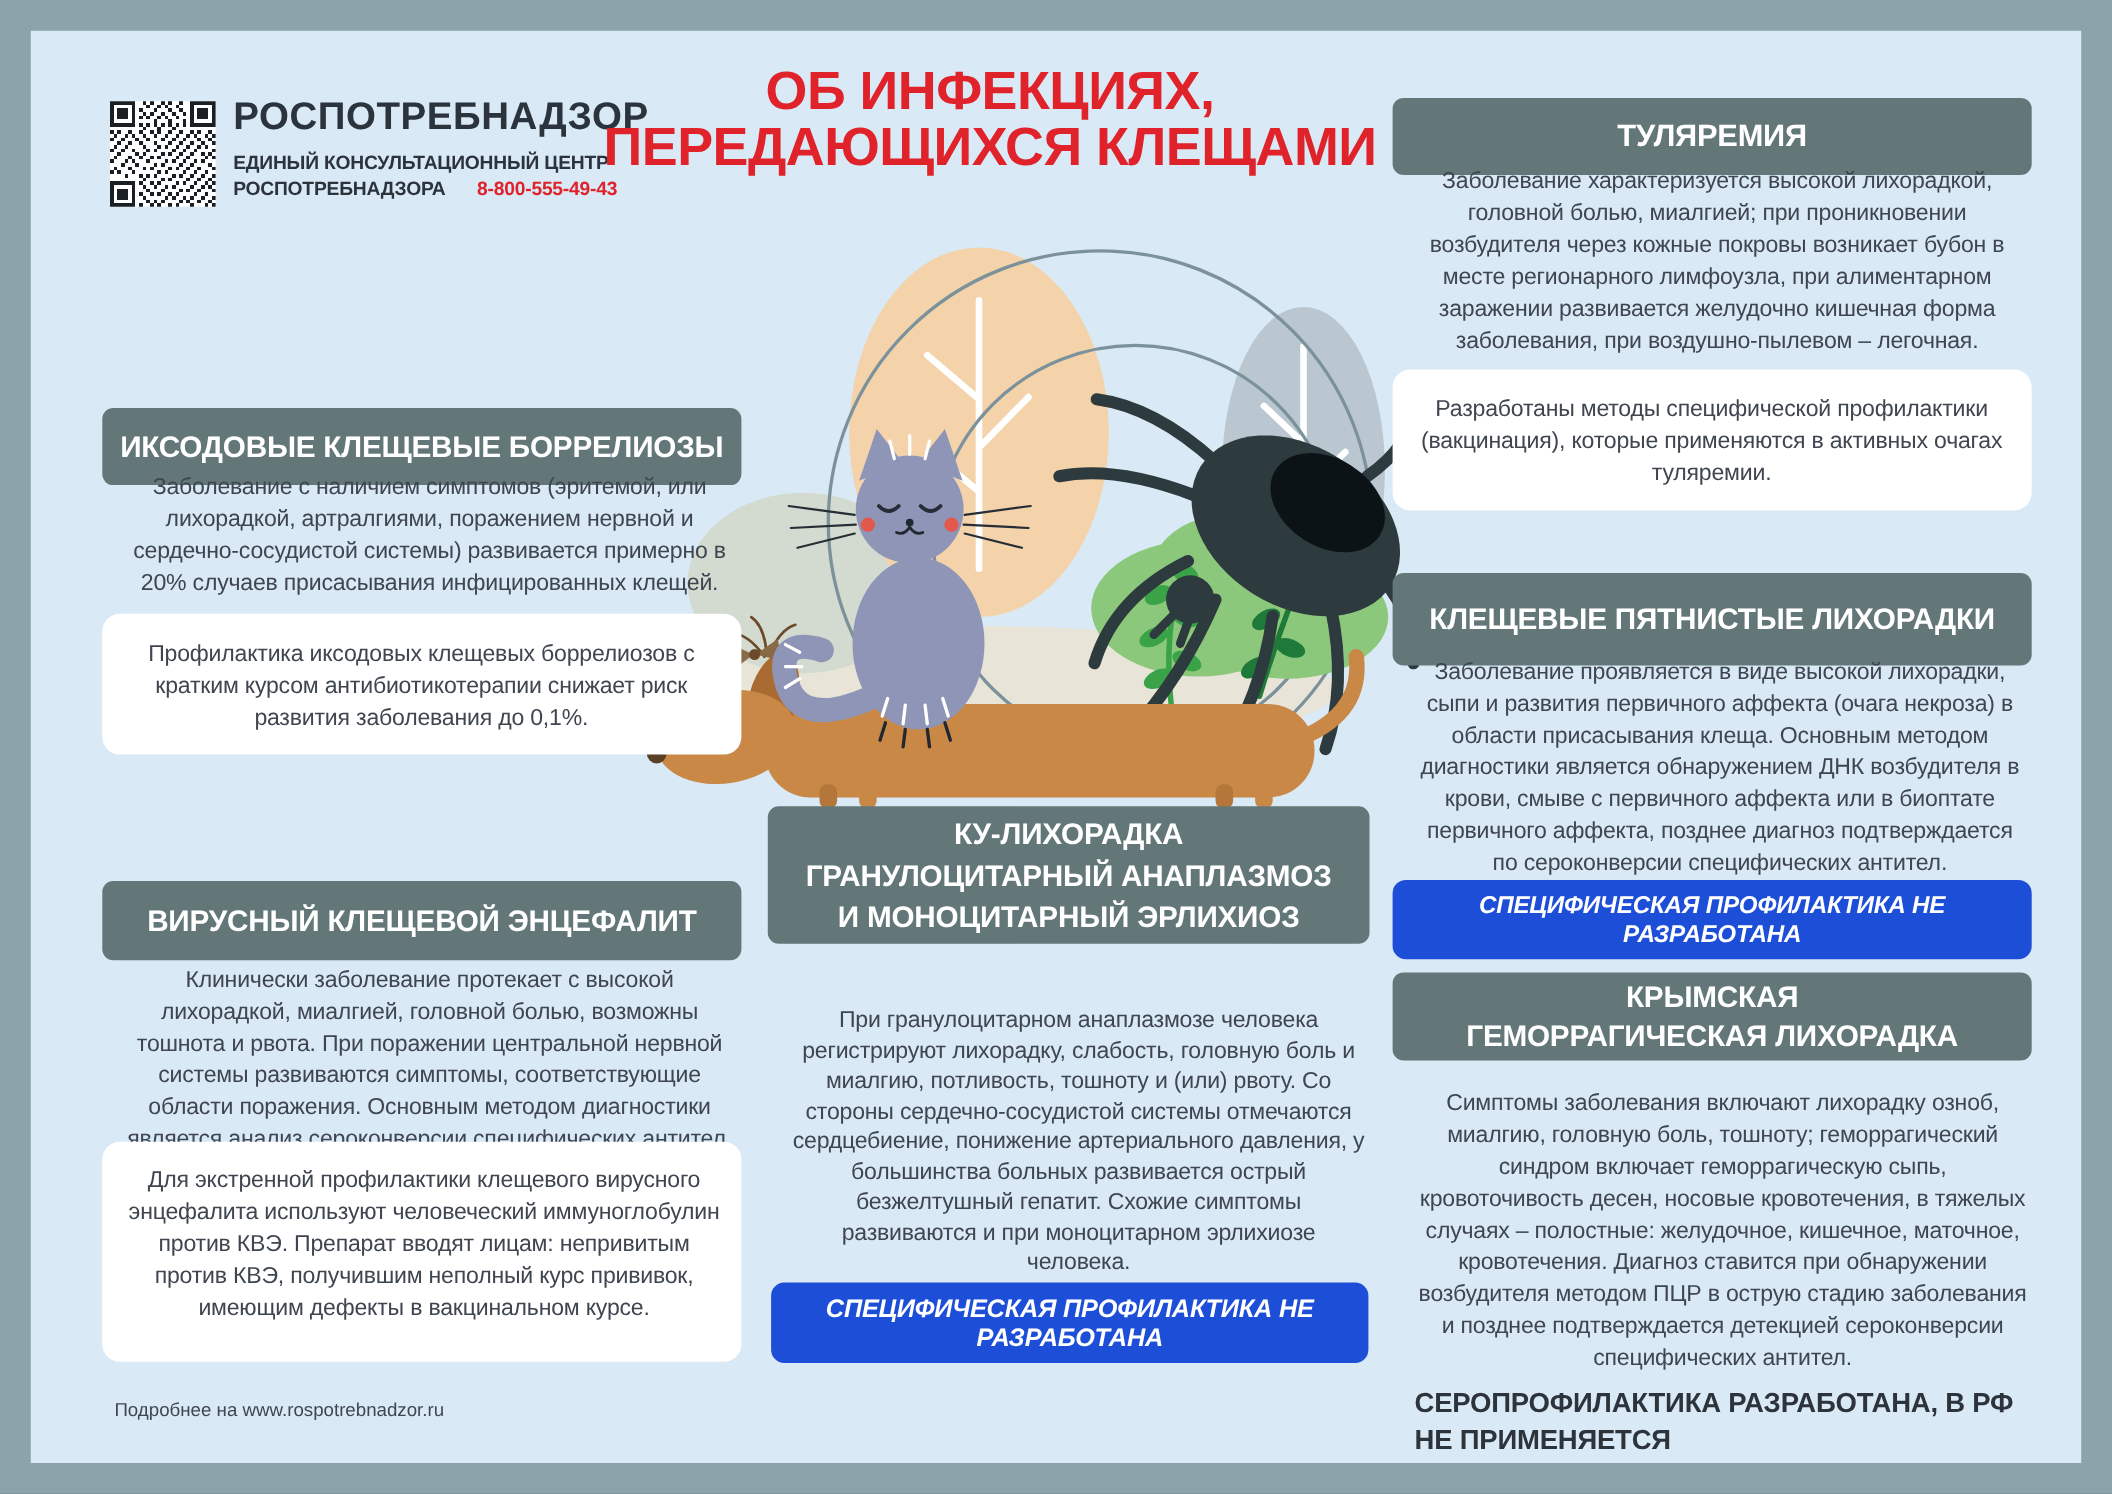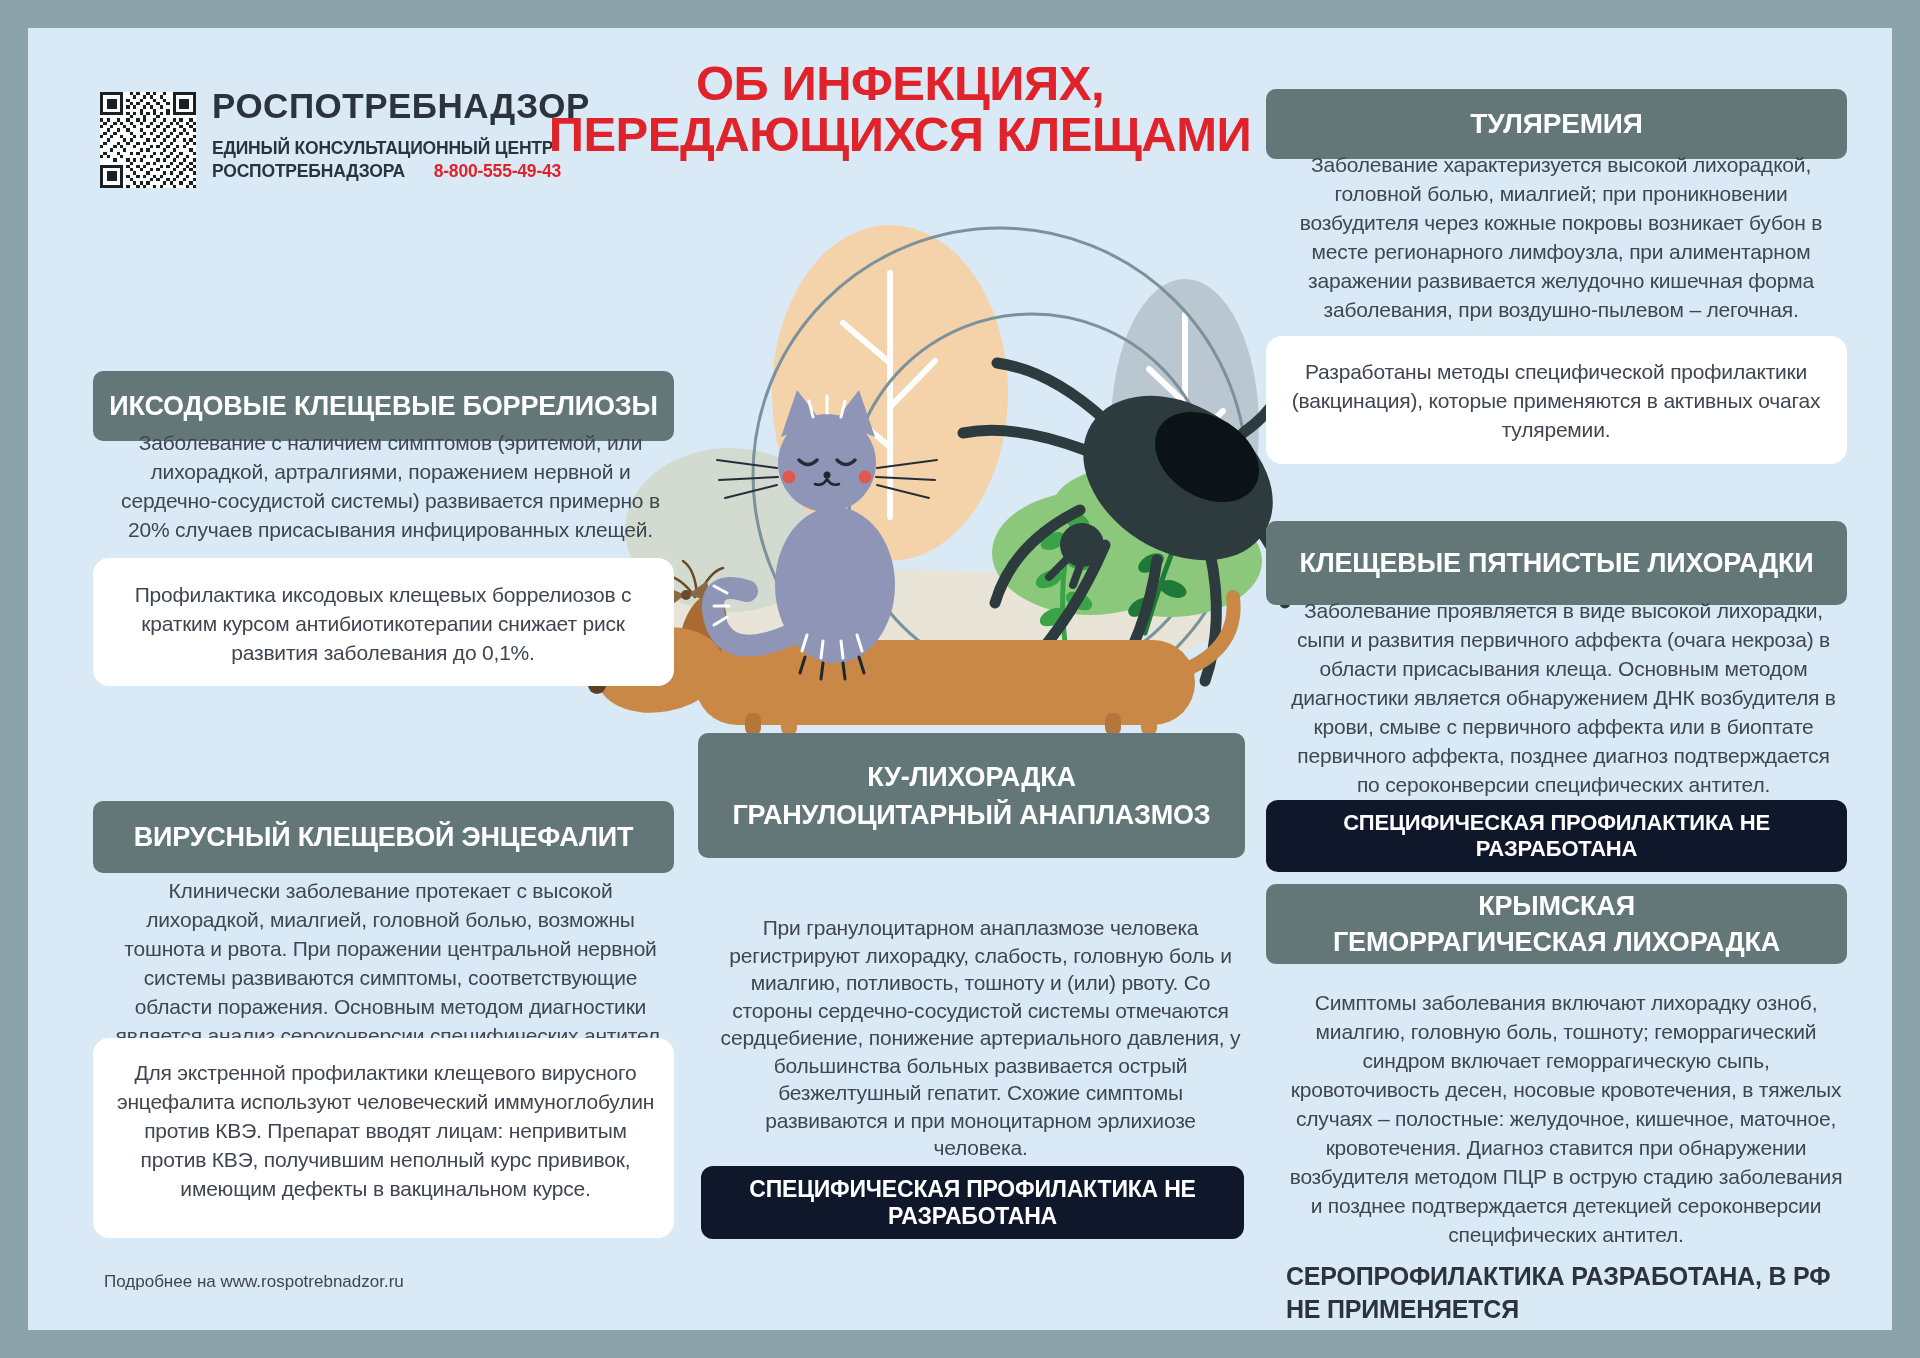--- a/index.html
+++ b/index.html
@@ -5,23 +5,23 @@
   html,body{margin:0;padding:0;background:#6e8289;}
   .poster{position:relative;width:1920px;height:1358px;background:#8ca3ab;overflow:hidden;
           font-family:"Liberation Sans", sans-serif;}
   .canvas{position:absolute;left:28px;top:28px;width:1864px;height:1302px;background:#d9e9f6;}
   .hdr-box{position:absolute;background:#637778;border-radius:10px;color:#ffffff;font-weight:bold;
            display:flex;flex-direction:column;align-items:center;justify-content:center;text-align:center;
            z-index:2;letter-spacing:-0.2px;}
   .hdr-1line{font-size:27px;margin-top:27px;}
   .body-text{position:absolute;color:#3f4650;font-size:21px;line-height:29px;letter-spacing:-0.2px;z-index:2;text-align:center;}
   .white-card{position:absolute;background:#ffffff;border-radius:16px;z-index:2;}
-  .red-banner{position:absolute;background:#0f172a;border-radius:12px;color:#ffffff;font-weight:bold;
+  .red-banner{position:absolute;background:#1d4ed8;border-radius:12px;color:#ffffff;font-weight:bold;
               display:flex;align-items:center;justify-content:center;text-align:center;font-size:23px;
-              z-index:2;letter-spacing:-0.2px;}
+              z-index:2;letter-spacing:-0.2px;font-style:italic;}
   .main-title{position:absolute;left:520px;top:58px;width:760px;text-align:center;color:#e0232a;
               font-weight:bold;font-size:49px;line-height:51px;letter-spacing:-0.5px;z-index:2;}
   .brand-name{position:absolute;left:212px;top:86px;font-size:35px;font-weight:bold;color:#2b333c;
               letter-spacing:0.5px;z-index:2;}
   .brand-sub{position:absolute;left:212px;font-size:17.5px;font-weight:bold;color:#2b333c;z-index:2;
              letter-spacing:-0.2px;}
   .phone{color:#e0232a;margin-left:24px;}
   .bold-note{position:absolute;color:#2d333b;font-weight:bold;font-size:25px;line-height:33px;z-index:2;
              letter-spacing:-0.2px;}
   .footer-text{position:absolute;left:104px;top:1272px;font-size:17px;color:#3f4650;z-index:2;}
@@ -208,20 +208,21 @@
  </div>
  <div class="body-text" style="left:113px;top:876px;width:555px;">Клинически заболевание протекает с высокой лихорадкой, миалгией, головной болью, возможны тошнота и рвота. При поражении центральной нервной системы развиваются симптомы, соответствующие области поражения. Основным методом диагностики является анализ сероконверсии специфических антител.</div>
  <div class="white-card" style="left:93px;top:1038px;width:581px;height:200px;"></div>
  <div class="body-text" style="left:113px;top:1058px;width:545px;">Для экстренной профилактики клещевого вирусного энцефалита используют человеческий иммуноглобулин против КВЭ. Препарат вводят лицам: непривитым против КВЭ, получившим неполный курс прививок, имеющим дефекты в вакцинальном курсе.</div>
 
  <div class="footer-text">Подробнее на www.rospotrebnadzor.ru</div>
 
  <div class="hdr-box" style="left:698px;top:733px;width:547px;height:125px;font-size:27px;line-height:38px;">
    <div>КУ-ЛИХОРАДКА</div>
    <div>ГРАНУЛОЦИТАРНЫЙ АНАПЛАЗМОЗ</div>
+   <div>И МОНОЦИТАРНЫЙ ЭРЛИХИОЗ</div>
  </div>
  <div class="body-text" style="left:718px;top:914px;width:525px;line-height:27.5px;">При гранулоцитарном анаплазмозе человека регистрируют лихорадку, слабость, головную боль и миалгию, потливость, тошноту и (или) рвоту. Со стороны сердечно-сосудистой системы отмечаются сердцебиение, понижение артериального давления, у большинства больных развивается острый безжелтушный гепатит.  Схожие симптомы развиваются и при моноцитарном эрлихиозе человека.</div>
  <div class="red-banner" style="left:701px;top:1166px;width:543px;height:73px;">СПЕЦИФИЧЕСКАЯ ПРОФИЛАКТИКА НЕ РАЗРАБОТАНА</div>
 
  <div class="hdr-box hdr-1line" style="left:1266px;top:62px;width:581px;height:70px;font-size:28px;">
    <span>ТУЛЯРЕМИЯ</span>
  </div>
  <div class="body-text" style="left:1286px;top:150px;width:550px;">Заболевание характеризуется высокой лихорадкой, головной болью, миалгией; при проникновении возбудителя через кожные покровы возникает бубон в месте регионарного лимфоузла, при алиментарном заражении развивается желудочно кишечная форма заболевания, при воздушно-пылевом – легочная.</div>
  <div class="white-card" style="left:1266px;top:336px;width:581px;height:128px;"></div>
  <div class="body-text" style="left:1286px;top:357px;width:540px;">Разработаны методы специфической профилактики (вакцинация), которые применяются в активных очагах туляремии.</div>

